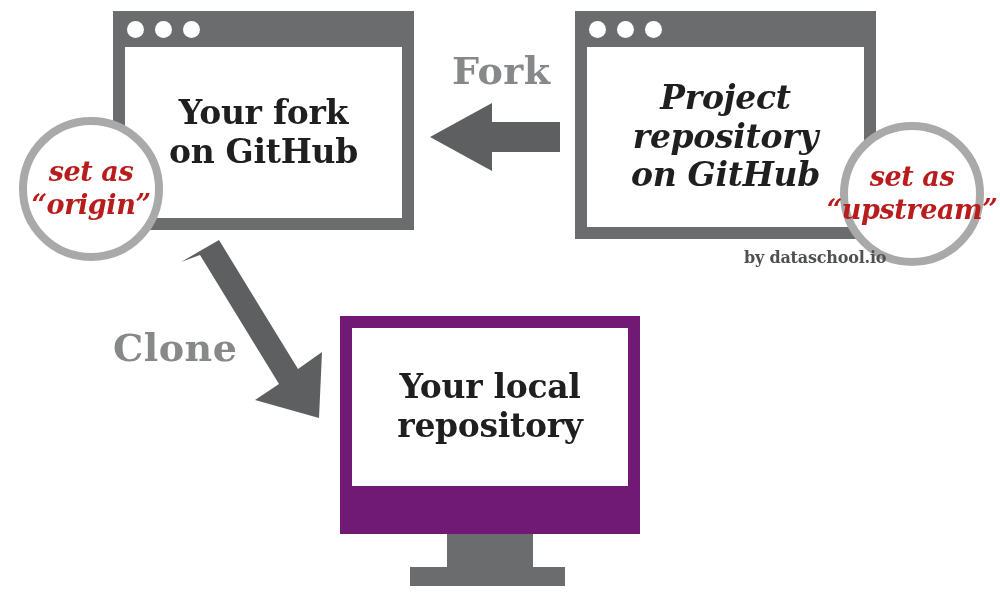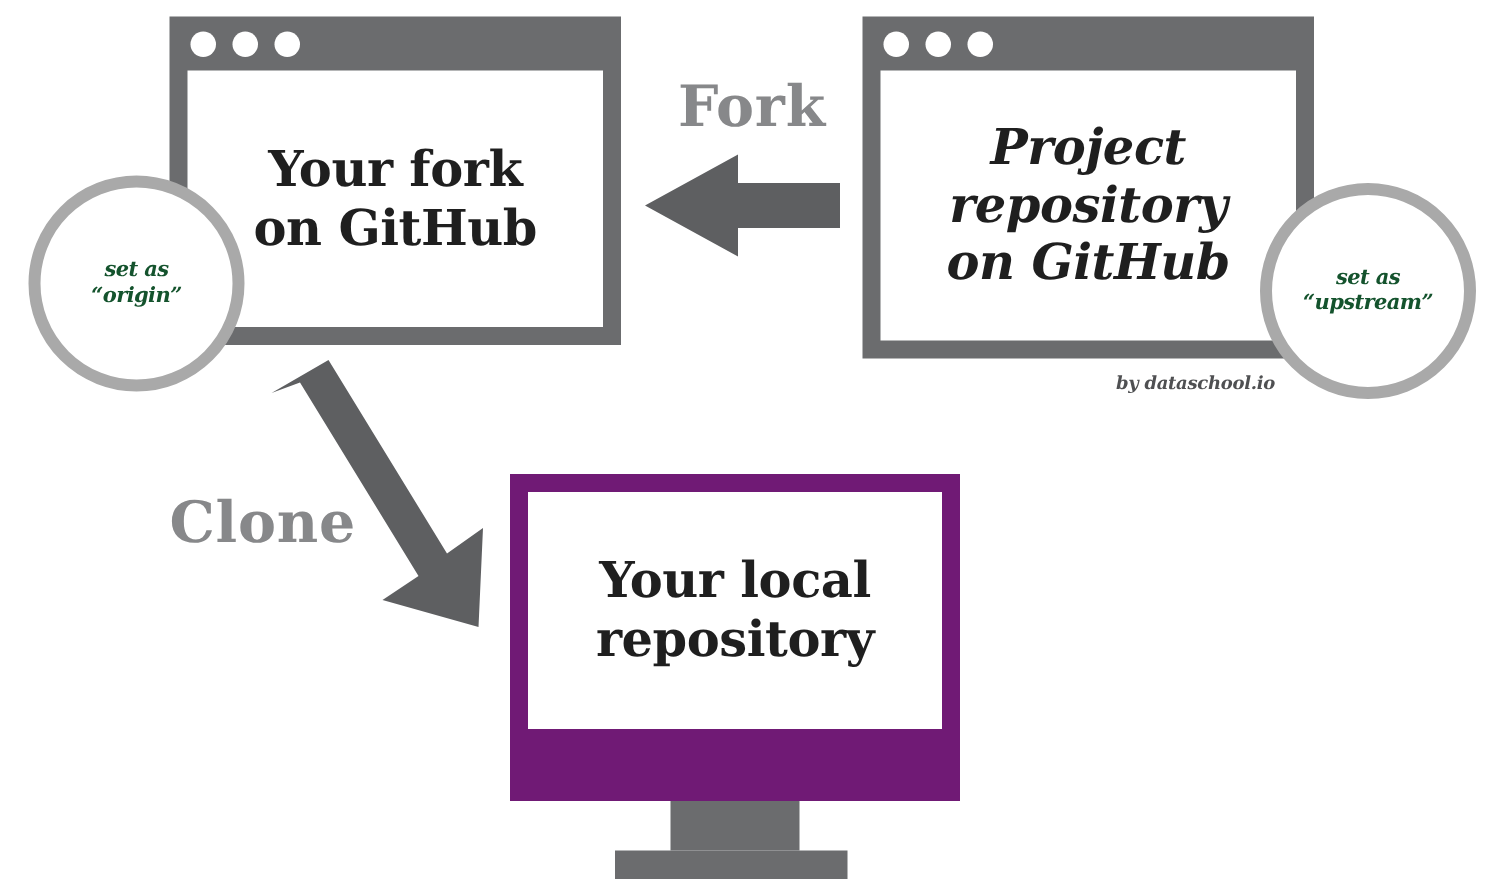--- a/index.html
+++ b/index.html
@@ -68,25 +68,25 @@
     position: absolute;
     border-radius: 50%;
     background: #ffffff;
     border: 8px solid #a9a9a9;
     box-sizing: border-box;
     display: flex;
     align-items: center;
     justify-content: center;
   }
   .badge-text {
-    color: #14532d;
+    color: #b91c1c;
     font-family: "DejaVu Serif", serif;
     font-weight: bold;
     font-style: italic;
-    font-size: 14px;
+    font-size: 27px;
     line-height: 1.22;
     text-align: center;
     white-space: pre-line;
     letter-spacing: -0.4px;
   }
 
   
   .arrow-label {
     position: absolute;
     color: #87888a;
@@ -122,24 +122,23 @@
     position: absolute;
     background: #6b6c6e;
   }
 
   
   .attribution {
     position: absolute;
     color: #4f5052;
     font-family: "DejaVu Serif", serif;
     font-weight: bold;
-    font-size: 12px;
+    font-size: 16px;
     letter-spacing: -0.2px;
     white-space: nowrap;
-    font-style: italic;
   }
 
   .svg-layer {
     position: absolute;
     left: 0;
     top: 0;
     width: 1000px;
     height: 592px;
     pointer-events: none;
   }

